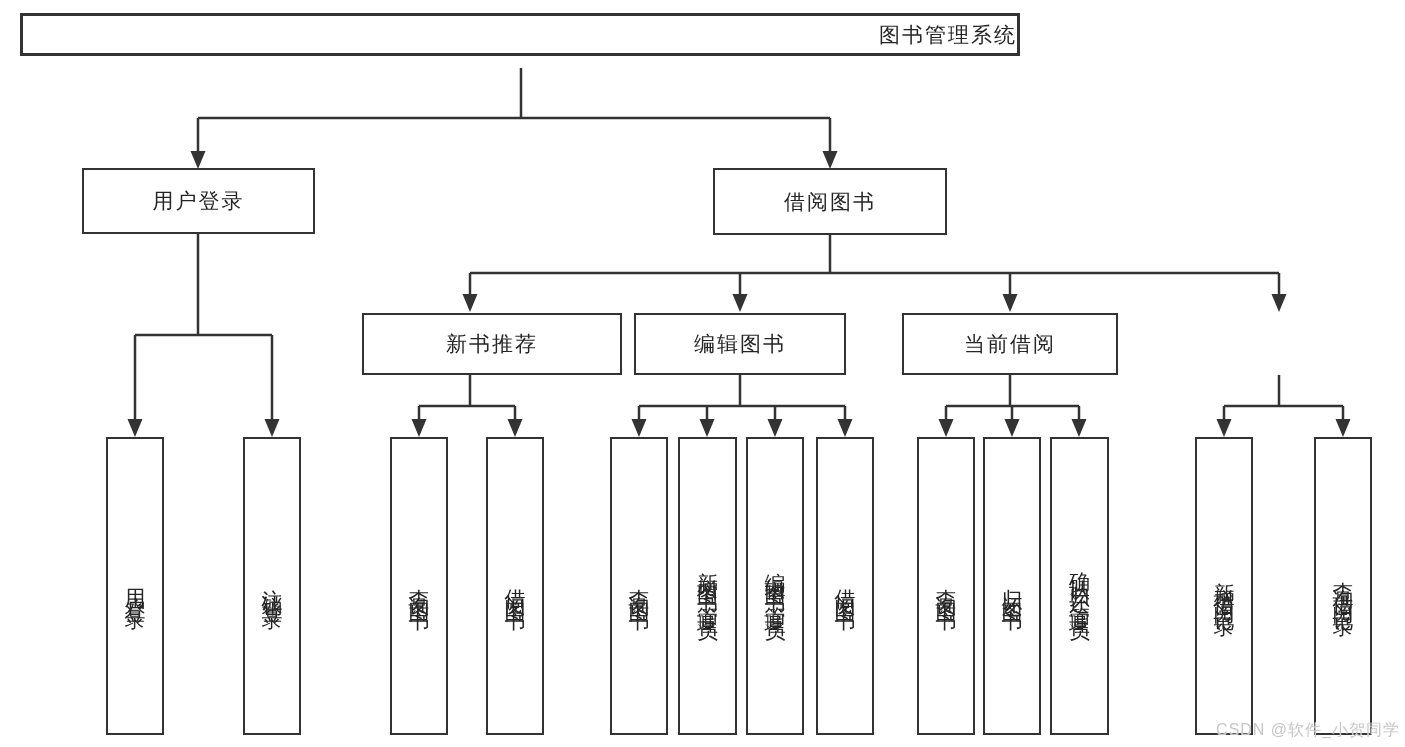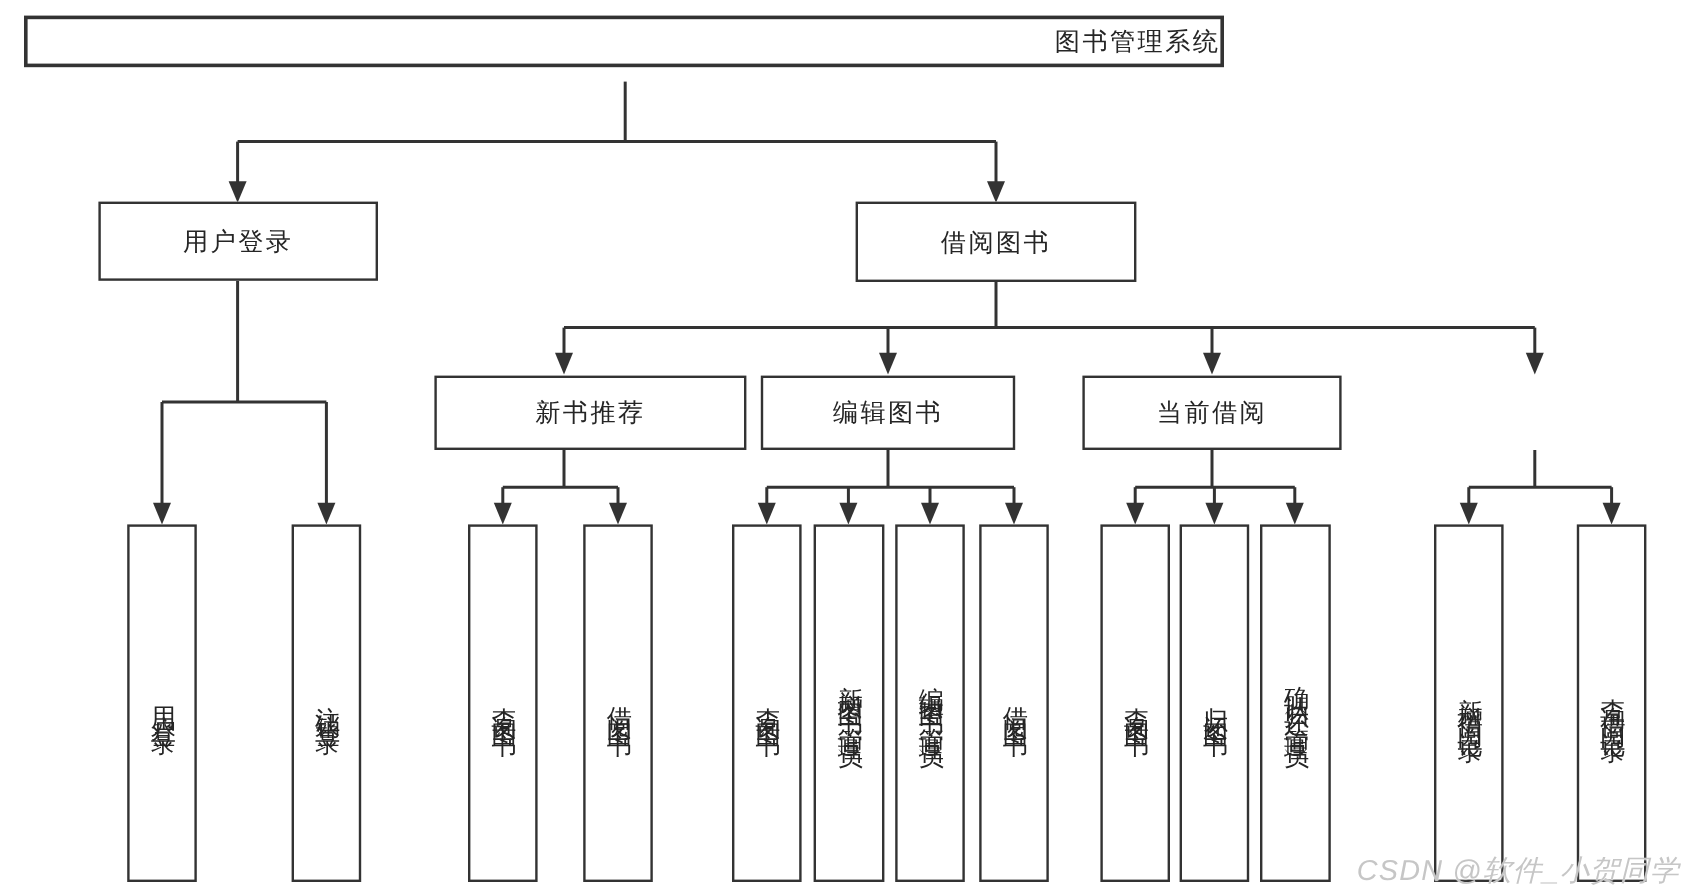--- a/index.html
+++ b/index.html
@@ -18,23 +18,22 @@
   }
   .root-box{border-width:3px;}
   .vbox{letter-spacing:0;}
   .vbox .vtext{
     writing-mode:vertical-rl;text-orientation:mixed;
     font-size:21px;letter-spacing:7px;color:#252525;
     white-space:nowrap;line-height:1.15;
   }
   .watermark{
     position:absolute;right:5px;bottom:6px;z-index:5;
-    font-size:24px;color:#c6c6c6;letter-spacing:1px;
+    font-size:16px;color:#c6c6c6;letter-spacing:1px;
     text-shadow:0 1px 1px rgba(255,255,255,0.85);
-    font-style:italic;
   }
 </style>
 </head>
 <body>
 
 <div class="canvas">
 
   <svg class="connectors" width="1405" height="747" viewBox="0 0 1405 747">
     <g stroke="#333333" stroke-width="2.5" fill="none">
 

